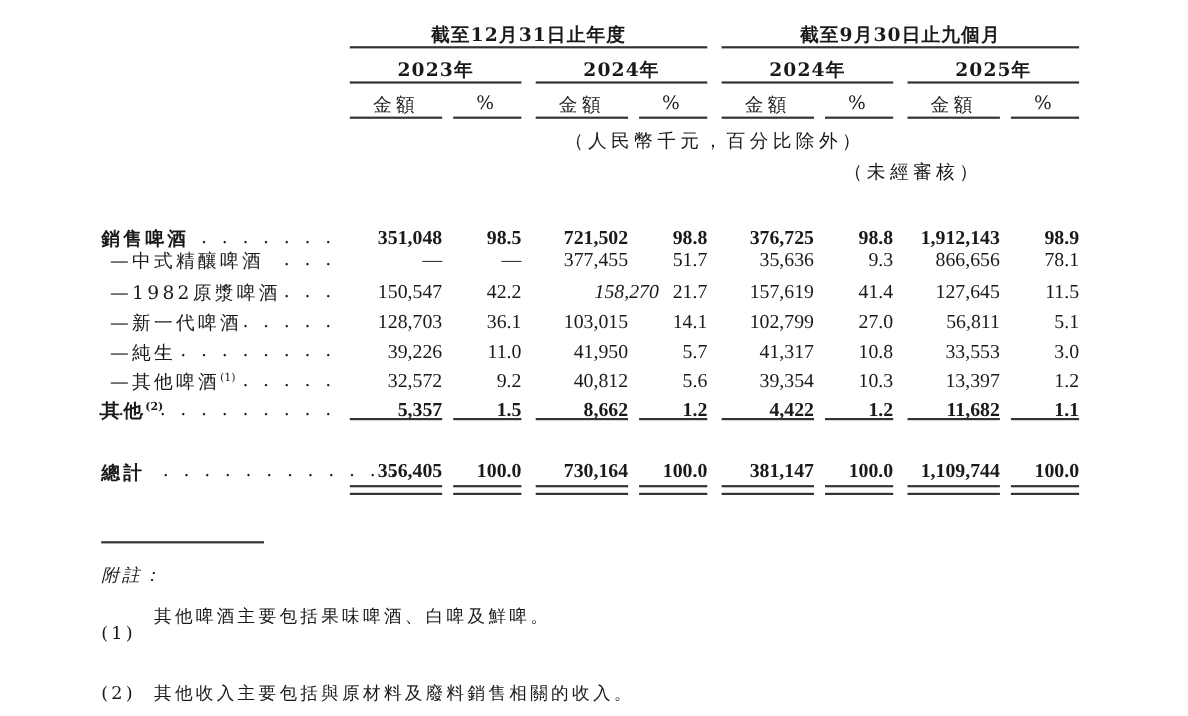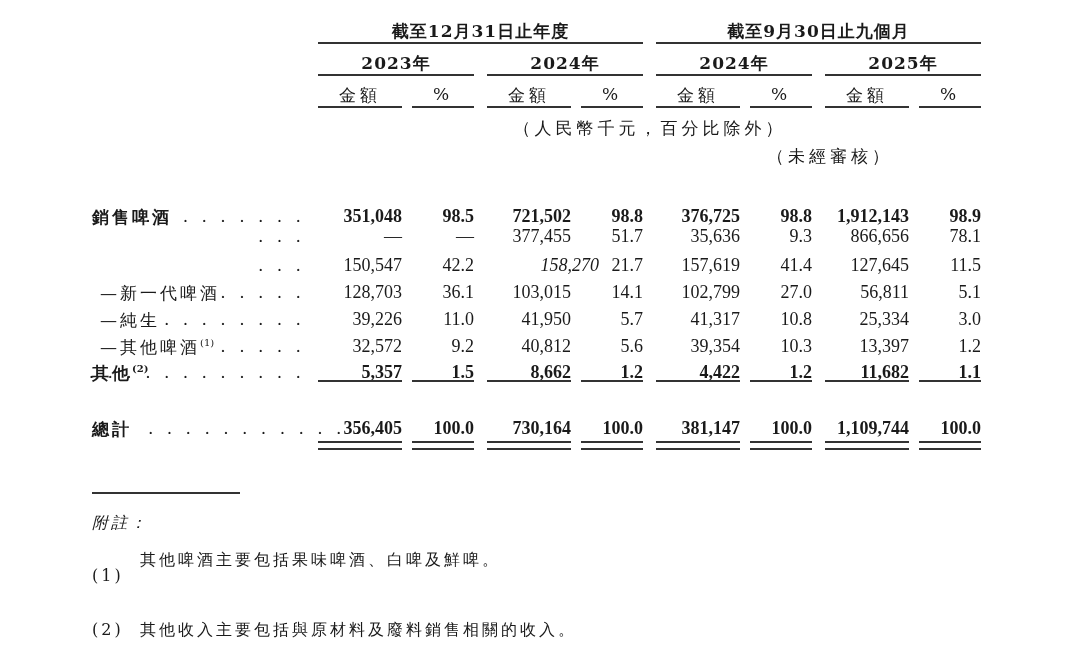--- a/index.html
+++ b/index.html
@@ -66,31 +66,33 @@
       <span class="num bold" style="left: 318px; width: 84px;">351,048</span>
       <span class="num bold" style="left: 412px; width: 62px;">98.5</span>
       <span class="num bold" style="left: 487px; width: 84px;">721,502</span>
       <span class="num bold" style="left: 581px; width: 62px;">98.8</span>
       <span class="num bold" style="left: 656px; width: 84px;">376,725</span>
       <span class="num bold" style="left: 750px; width: 62px;">98.8</span>
       <span class="num bold" style="left: 825px; width: 84px;">1,912,143</span>
       <span class="num bold" style="left: 919px; width: 62px;">98.9</span>
     </div>
     <div class="row" style="top: 226px;">
+      <span class="label" style="left: 100px;"><span>—中式精釀啤酒</span></span>
       <span class="dots" style="right: 775px;">. . .</span>
       <span class="num" style="left: 318px; width: 84px;">—</span>
       <span class="num" style="left: 412px; width: 62px;">—</span>
       <span class="num" style="left: 487px; width: 84px;">377,455</span>
       <span class="num" style="left: 581px; width: 62px;">51.7</span>
       <span class="num" style="left: 656px; width: 84px;">35,636</span>
       <span class="num" style="left: 750px; width: 62px;">9.3</span>
       <span class="num" style="left: 825px; width: 84px;">866,656</span>
       <span class="num" style="left: 919px; width: 62px;">78.1</span>
     </div>
     <div class="row" style="top: 255px;">
+      <span class="label" style="left: 100px;"><span>—1982原漿啤酒</span></span>
       <span class="dots" style="right: 775px;">. . .</span>
       <span class="num" style="left: 318px; width: 84px;">150,547</span>
       <span class="num" style="left: 412px; width: 62px;">42.2</span>
       <span class="num" style="left: 515px; width: 84px; font-style: italic;">158,270</span>
       <span class="num" style="left: 581px; width: 62px;">21.7</span>
       <span class="num" style="left: 656px; width: 84px;">157,619</span>
       <span class="num" style="left: 750px; width: 62px;">41.4</span>
       <span class="num" style="left: 825px; width: 84px;">127,645</span>
       <span class="num" style="left: 919px; width: 62px;">11.5</span>
     </div>
@@ -108,21 +110,21 @@
     </div>
     <div class="row" style="top: 309px;">
       <span class="label" style="left: 100px;"><span>—純生</span></span>
       <span class="dots" style="right: 775px;">. . . . . . . . .</span>
       <span class="num" style="left: 318px; width: 84px;">39,226</span>
       <span class="num" style="left: 412px; width: 62px;">11.0</span>
       <span class="num" style="left: 487px; width: 84px;">41,950</span>
       <span class="num" style="left: 581px; width: 62px;">5.7</span>
       <span class="num" style="left: 656px; width: 84px;">41,317</span>
       <span class="num" style="left: 750px; width: 62px;">10.8</span>
-      <span class="num" style="left: 825px; width: 84px;">25,334</span>
+      <span class="num" style="left: 825px; width: 84px;">33,553</span>
       <span class="num" style="left: 919px; width: 62px;">3.0</span>
     </div>
     <div class="row" style="top: 336px;">
       <span class="label" style="left: 100px;"><span>—其他啤酒</span><sup>(1)</sup></span>
       <span class="dots" style="right: 775px;">. . . . .</span>
       <span class="num" style="left: 318px; width: 84px;">32,572</span>
       <span class="num" style="left: 412px; width: 62px;">9.2</span>
       <span class="num" style="left: 487px; width: 84px;">40,812</span>
       <span class="num" style="left: 581px; width: 62px;">5.6</span>
       <span class="num" style="left: 656px; width: 84px;">39,354</span>

